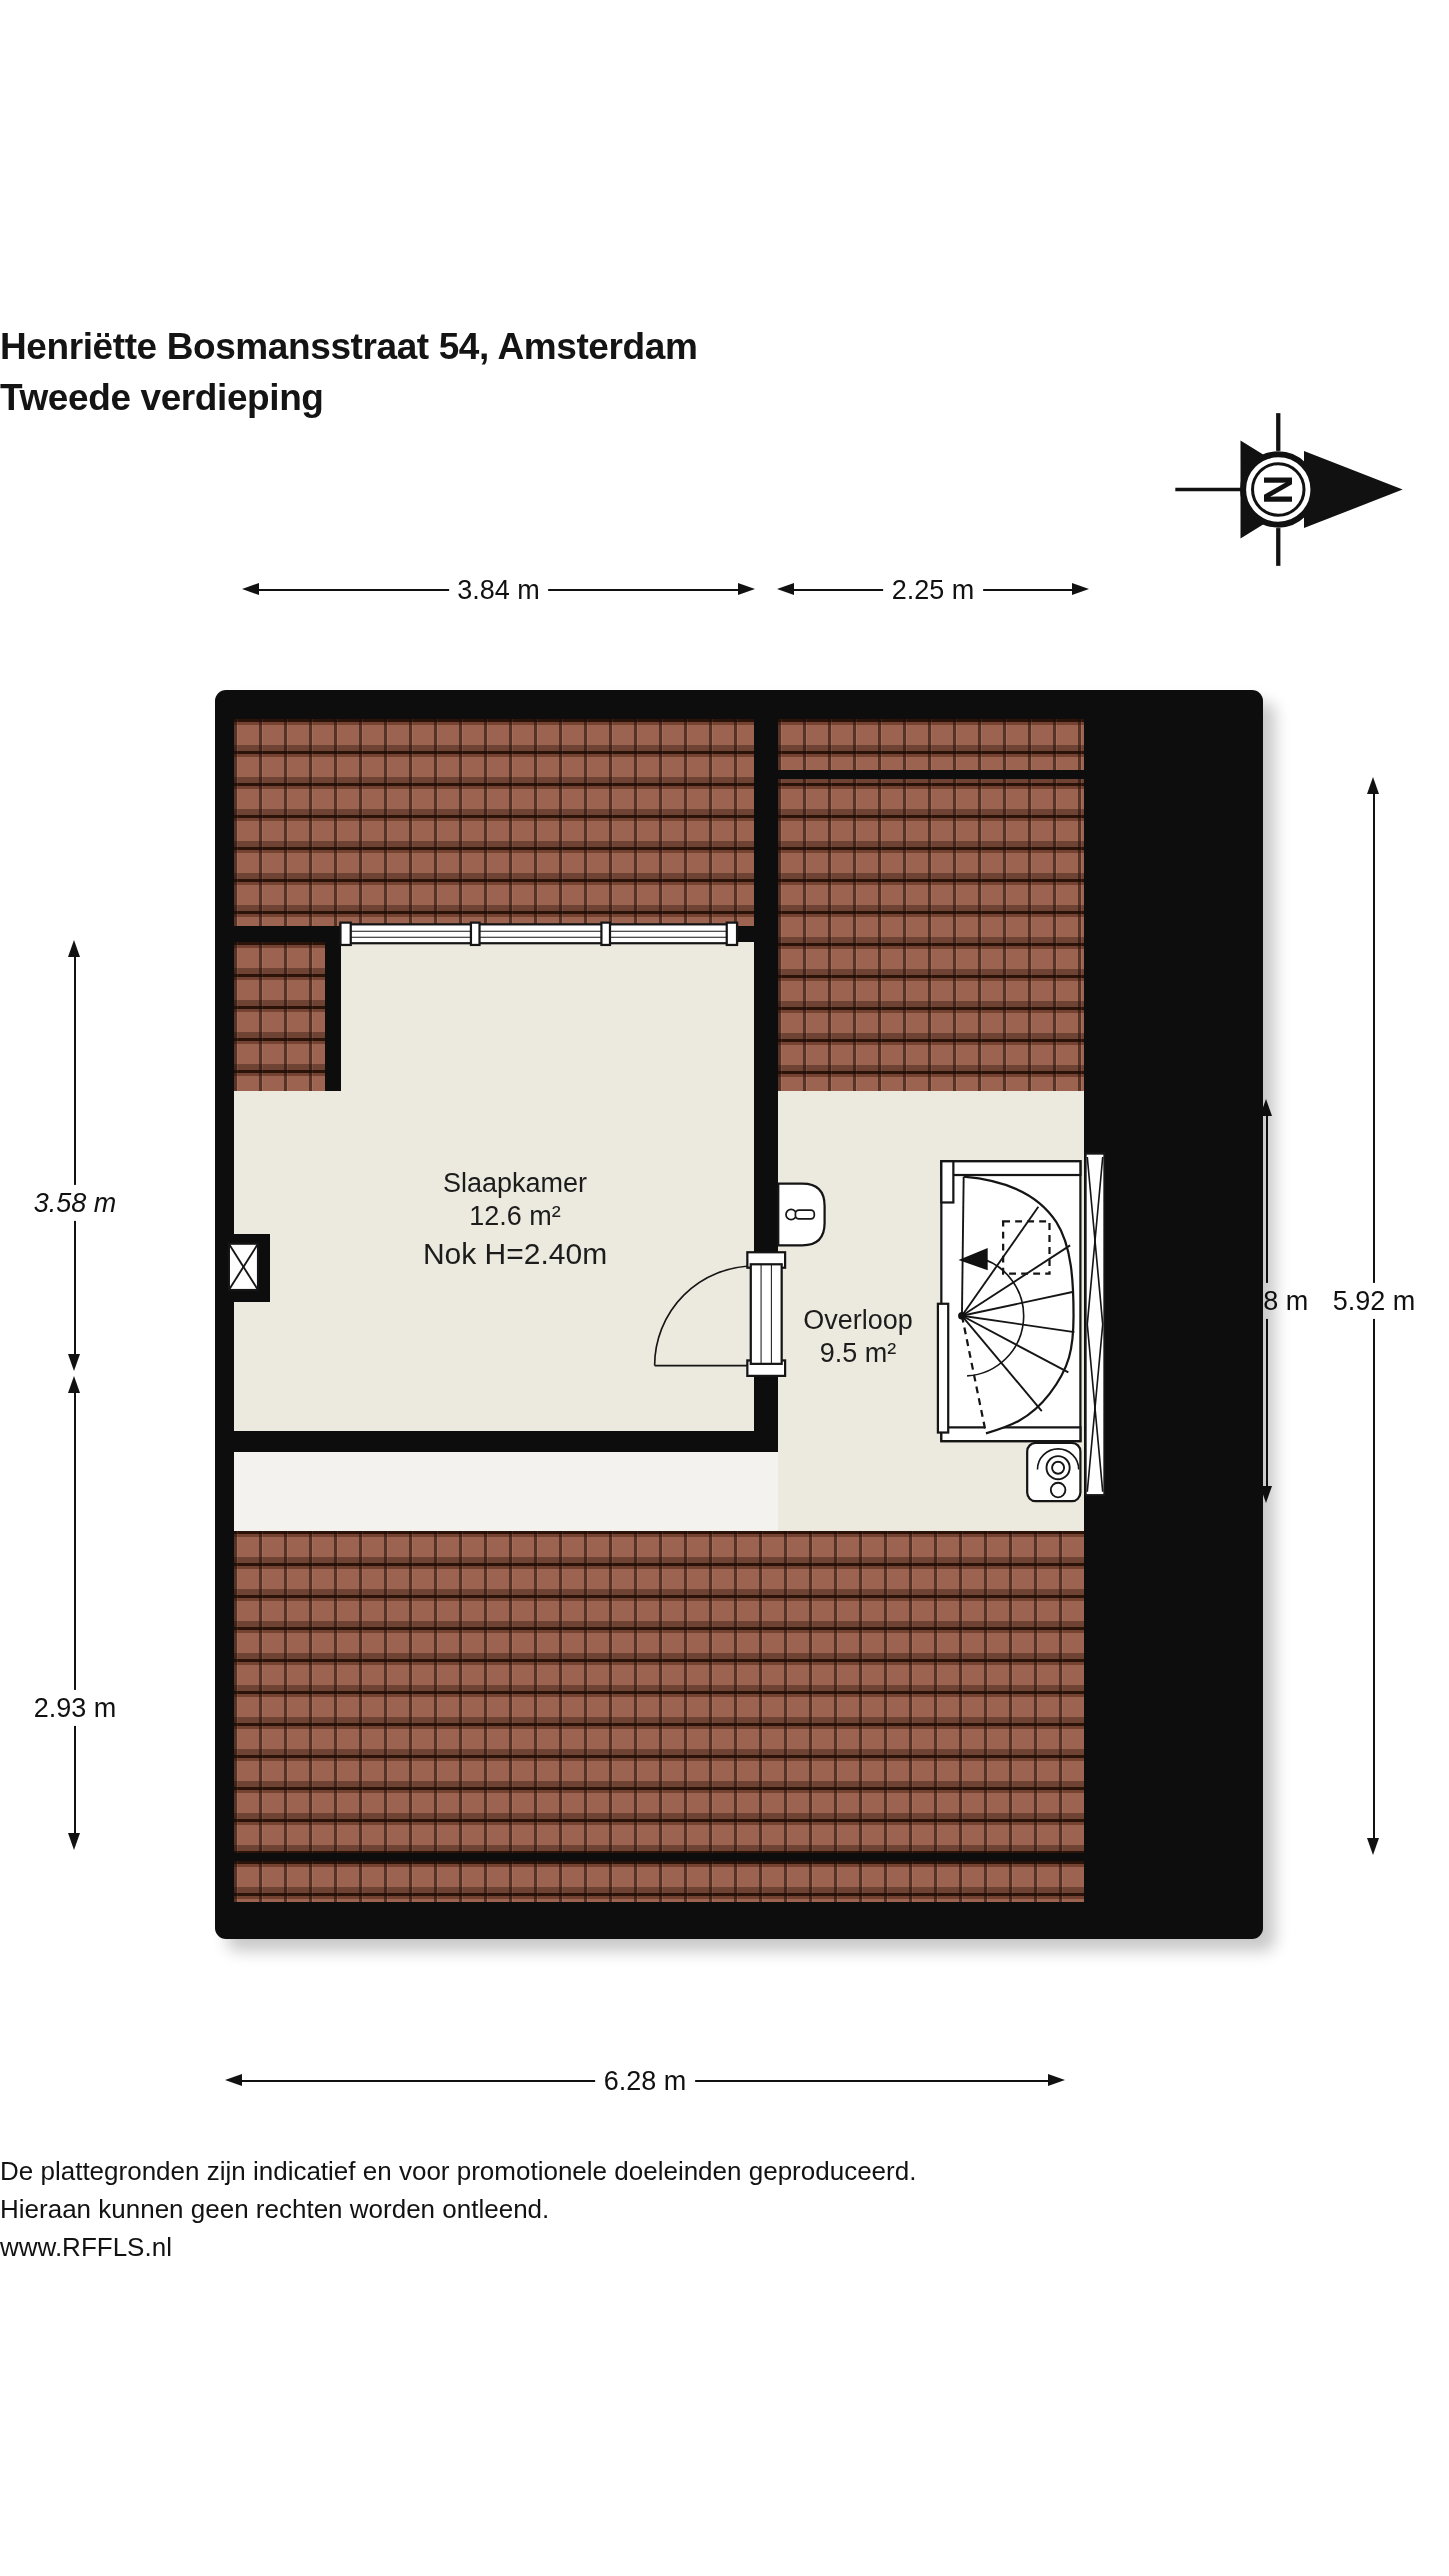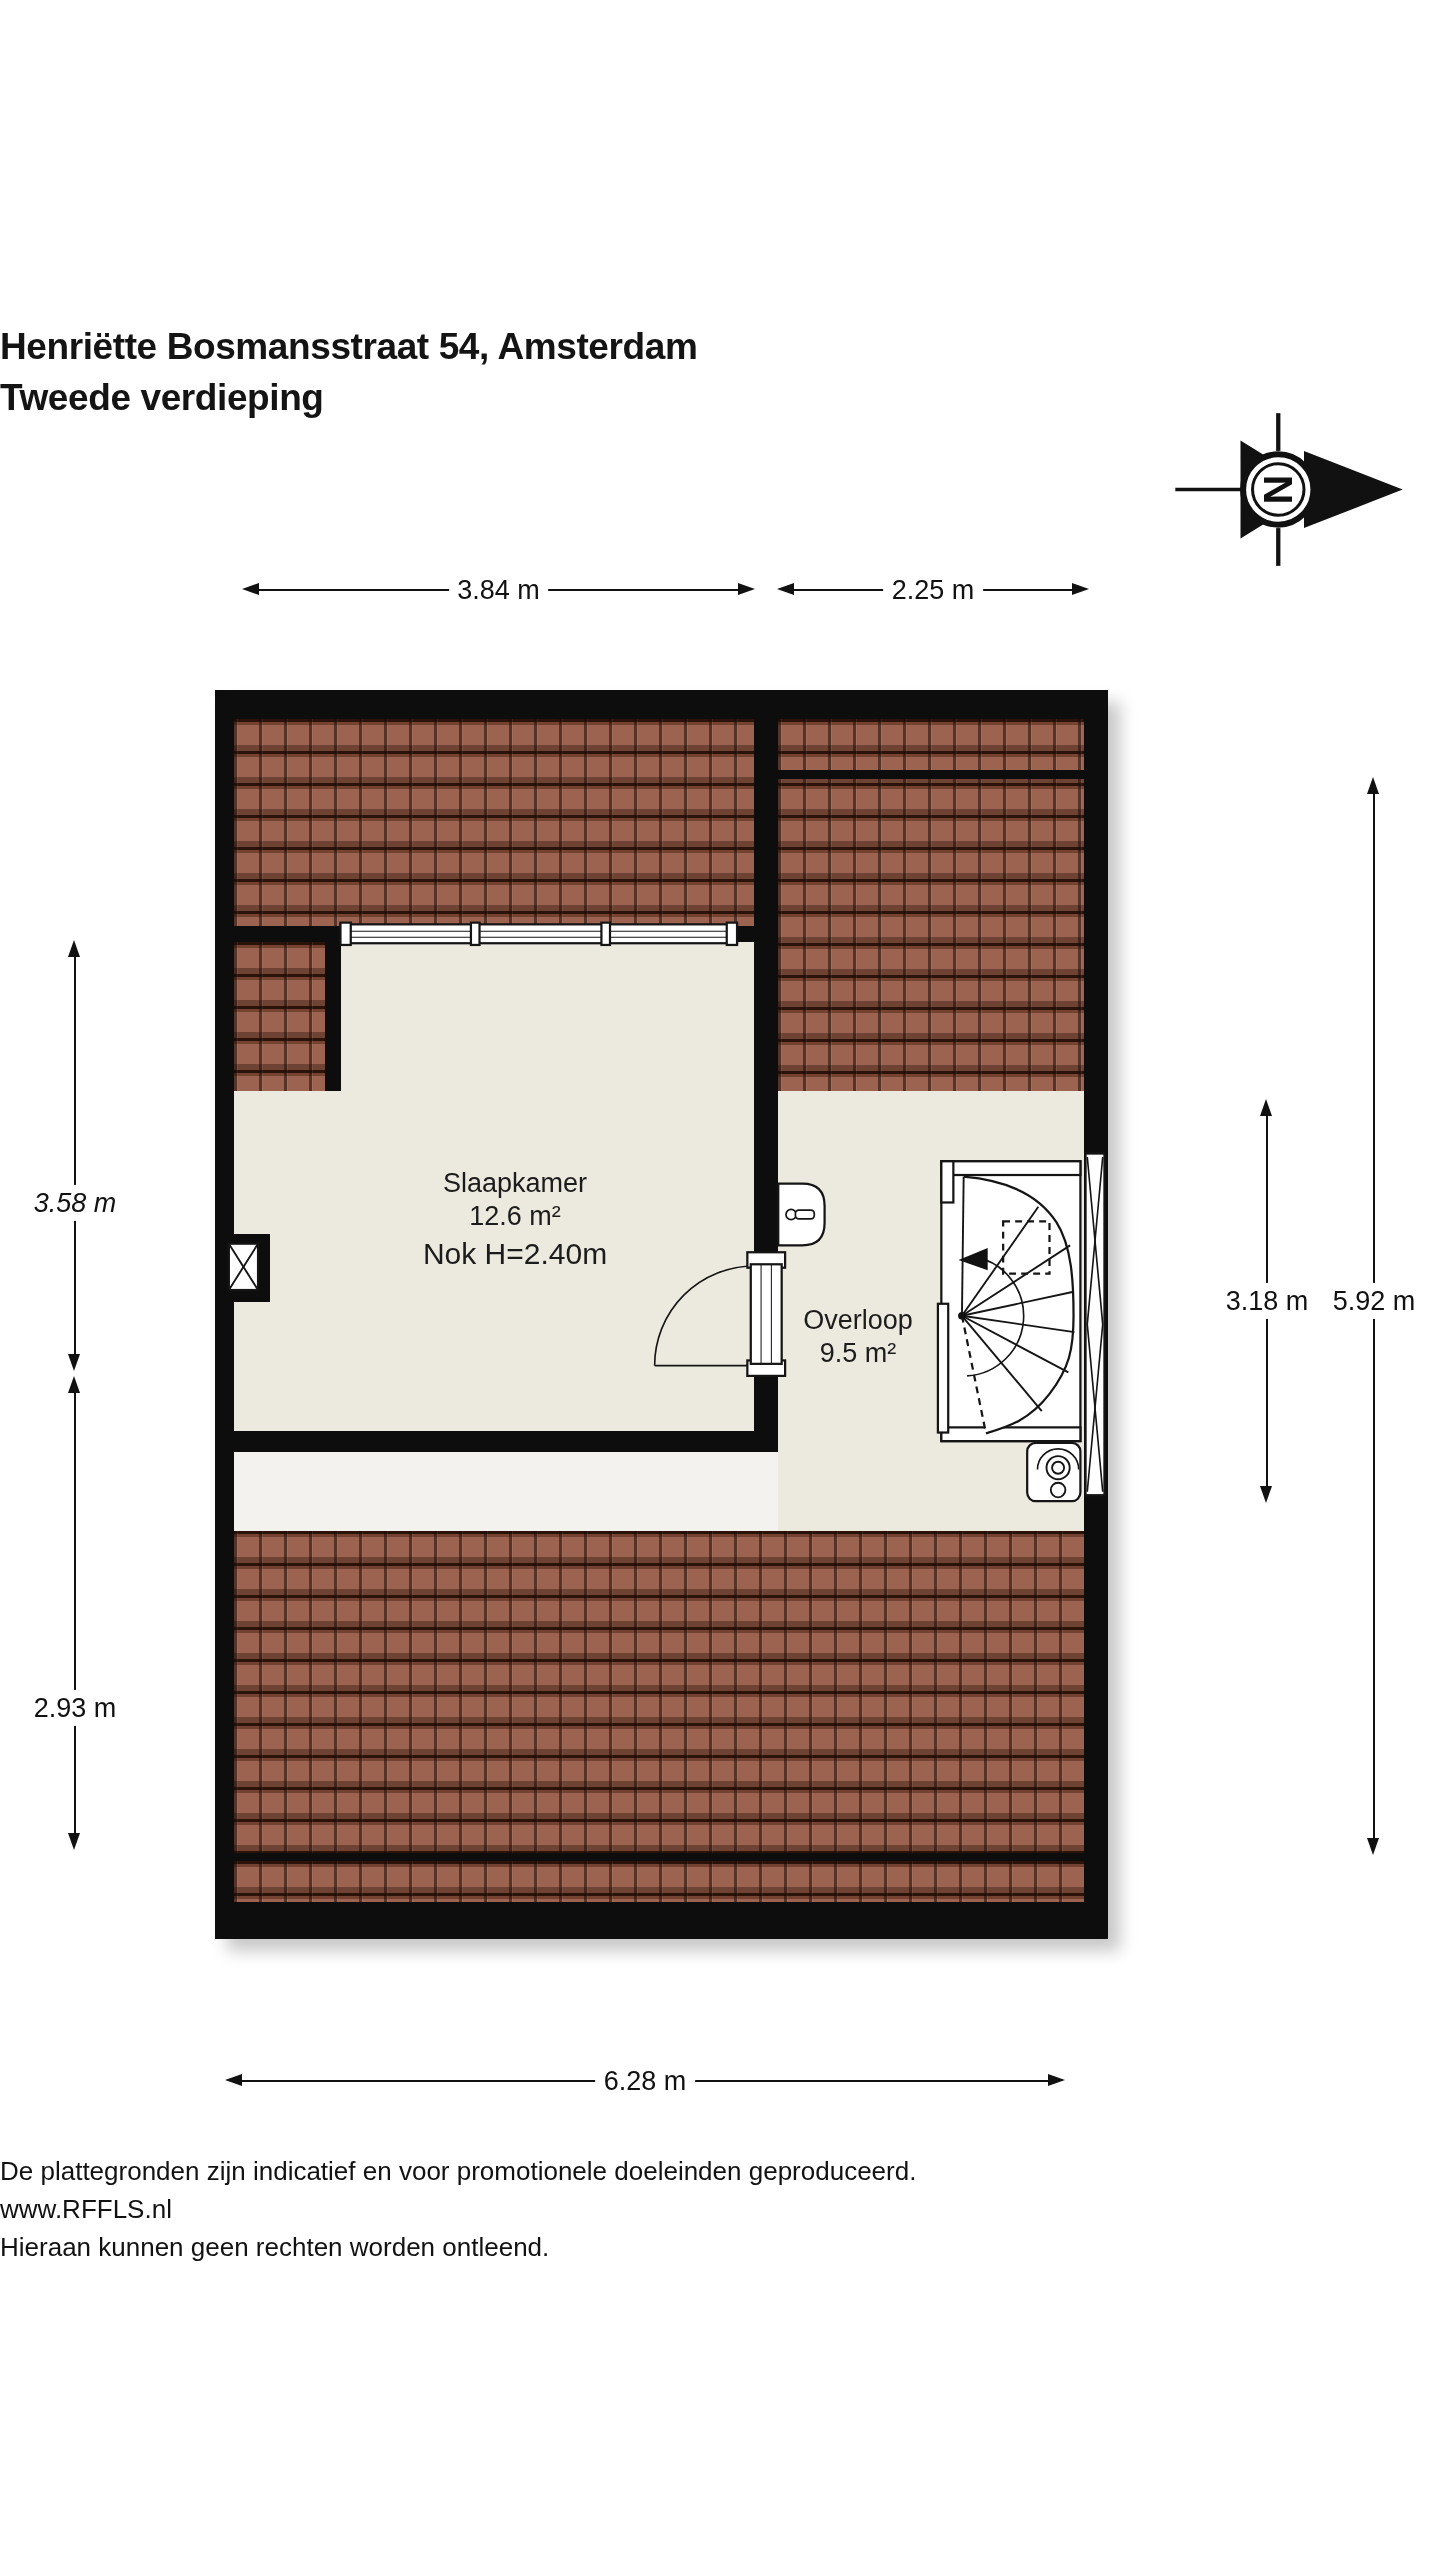--- a/index.html
+++ b/index.html
@@ -25,22 +25,22 @@
   .vdim::before{content:"";position:absolute;top:0;left:-6.9px;
     border-left:6.9px solid transparent;border-right:6.9px solid transparent;border-bottom:17px solid #111;}
   .vdim::after{content:"";position:absolute;bottom:0;left:-6.9px;
     border-left:6.9px solid transparent;border-right:6.9px solid transparent;border-top:17px solid #111;}
   .dim-label{position:absolute;background:#fff;padding:2.6px 8.6px;font-size:27px;color:#111;
     white-space:nowrap;transform:translate(-50%,-50%);}
   .hdim .dim-label{left:50%;top:0;}
   .vdim .dim-label{left:0;}
 
   
-  .plan{position:absolute;left:215px;top:690px;width:893px;height:1249px;background:#0d0d0d;
-        box-shadow:12px 12px 15.5px rgba(0,0,0,0.22);}
+  .plan{position:absolute;left:215px;top:690px;width:1048px;height:1249px;background:#0d0d0d;
+        box-shadow:12px 12px 15.5px rgba(0,0,0,0.22);border-radius:11px;}
   .roof{position:absolute;background-color:#9c6350;
     background-image:
       repeating-linear-gradient(90deg, rgba(30,12,6,.55) 0 2.6px, rgba(255,255,255,.07) 2.6px 4.3px, rgba(0,0,0,0) 4.3px 25px),
       repeating-linear-gradient(180deg, #2b1309 0 3.4px, rgba(90,44,28,.6) 3.4px 6px, rgba(0,0,0,0) 6px 26px, rgba(43,19,9,.4) 26px 32px);}
   .floor{position:absolute;background:#ece9de;}
   .floor-light{position:absolute;background:#f3f2ee;}
   .blackbar{position:absolute;background:#0d0d0d;}
   .fixtures{position:absolute;left:0;top:0;width:893px;height:1249px;}
 
   
@@ -214,18 +214,18 @@
       <div class="rl-note">Nok H=2.40m</div>
     </div>
     <div class="room-label" style="left:643px;top:614px;">
       <div class="rl-name">Overloop</div>
       <div class="rl-area">9.5 m²</div>
     </div>
   </div>
 
   <div class="footer">
     <div>De plattegronden zijn indicatief en voor promotionele doeleinden geproduceerd.</div>
+    <div>Hieraan kunnen geen rechten worden ontleend.</div>
     <div>www.RFFLS.nl</div>
-    <div>Hieraan kunnen geen rechten worden ontleend.</div>
   </div>
 
 </div>
 
 
 </body></html>

